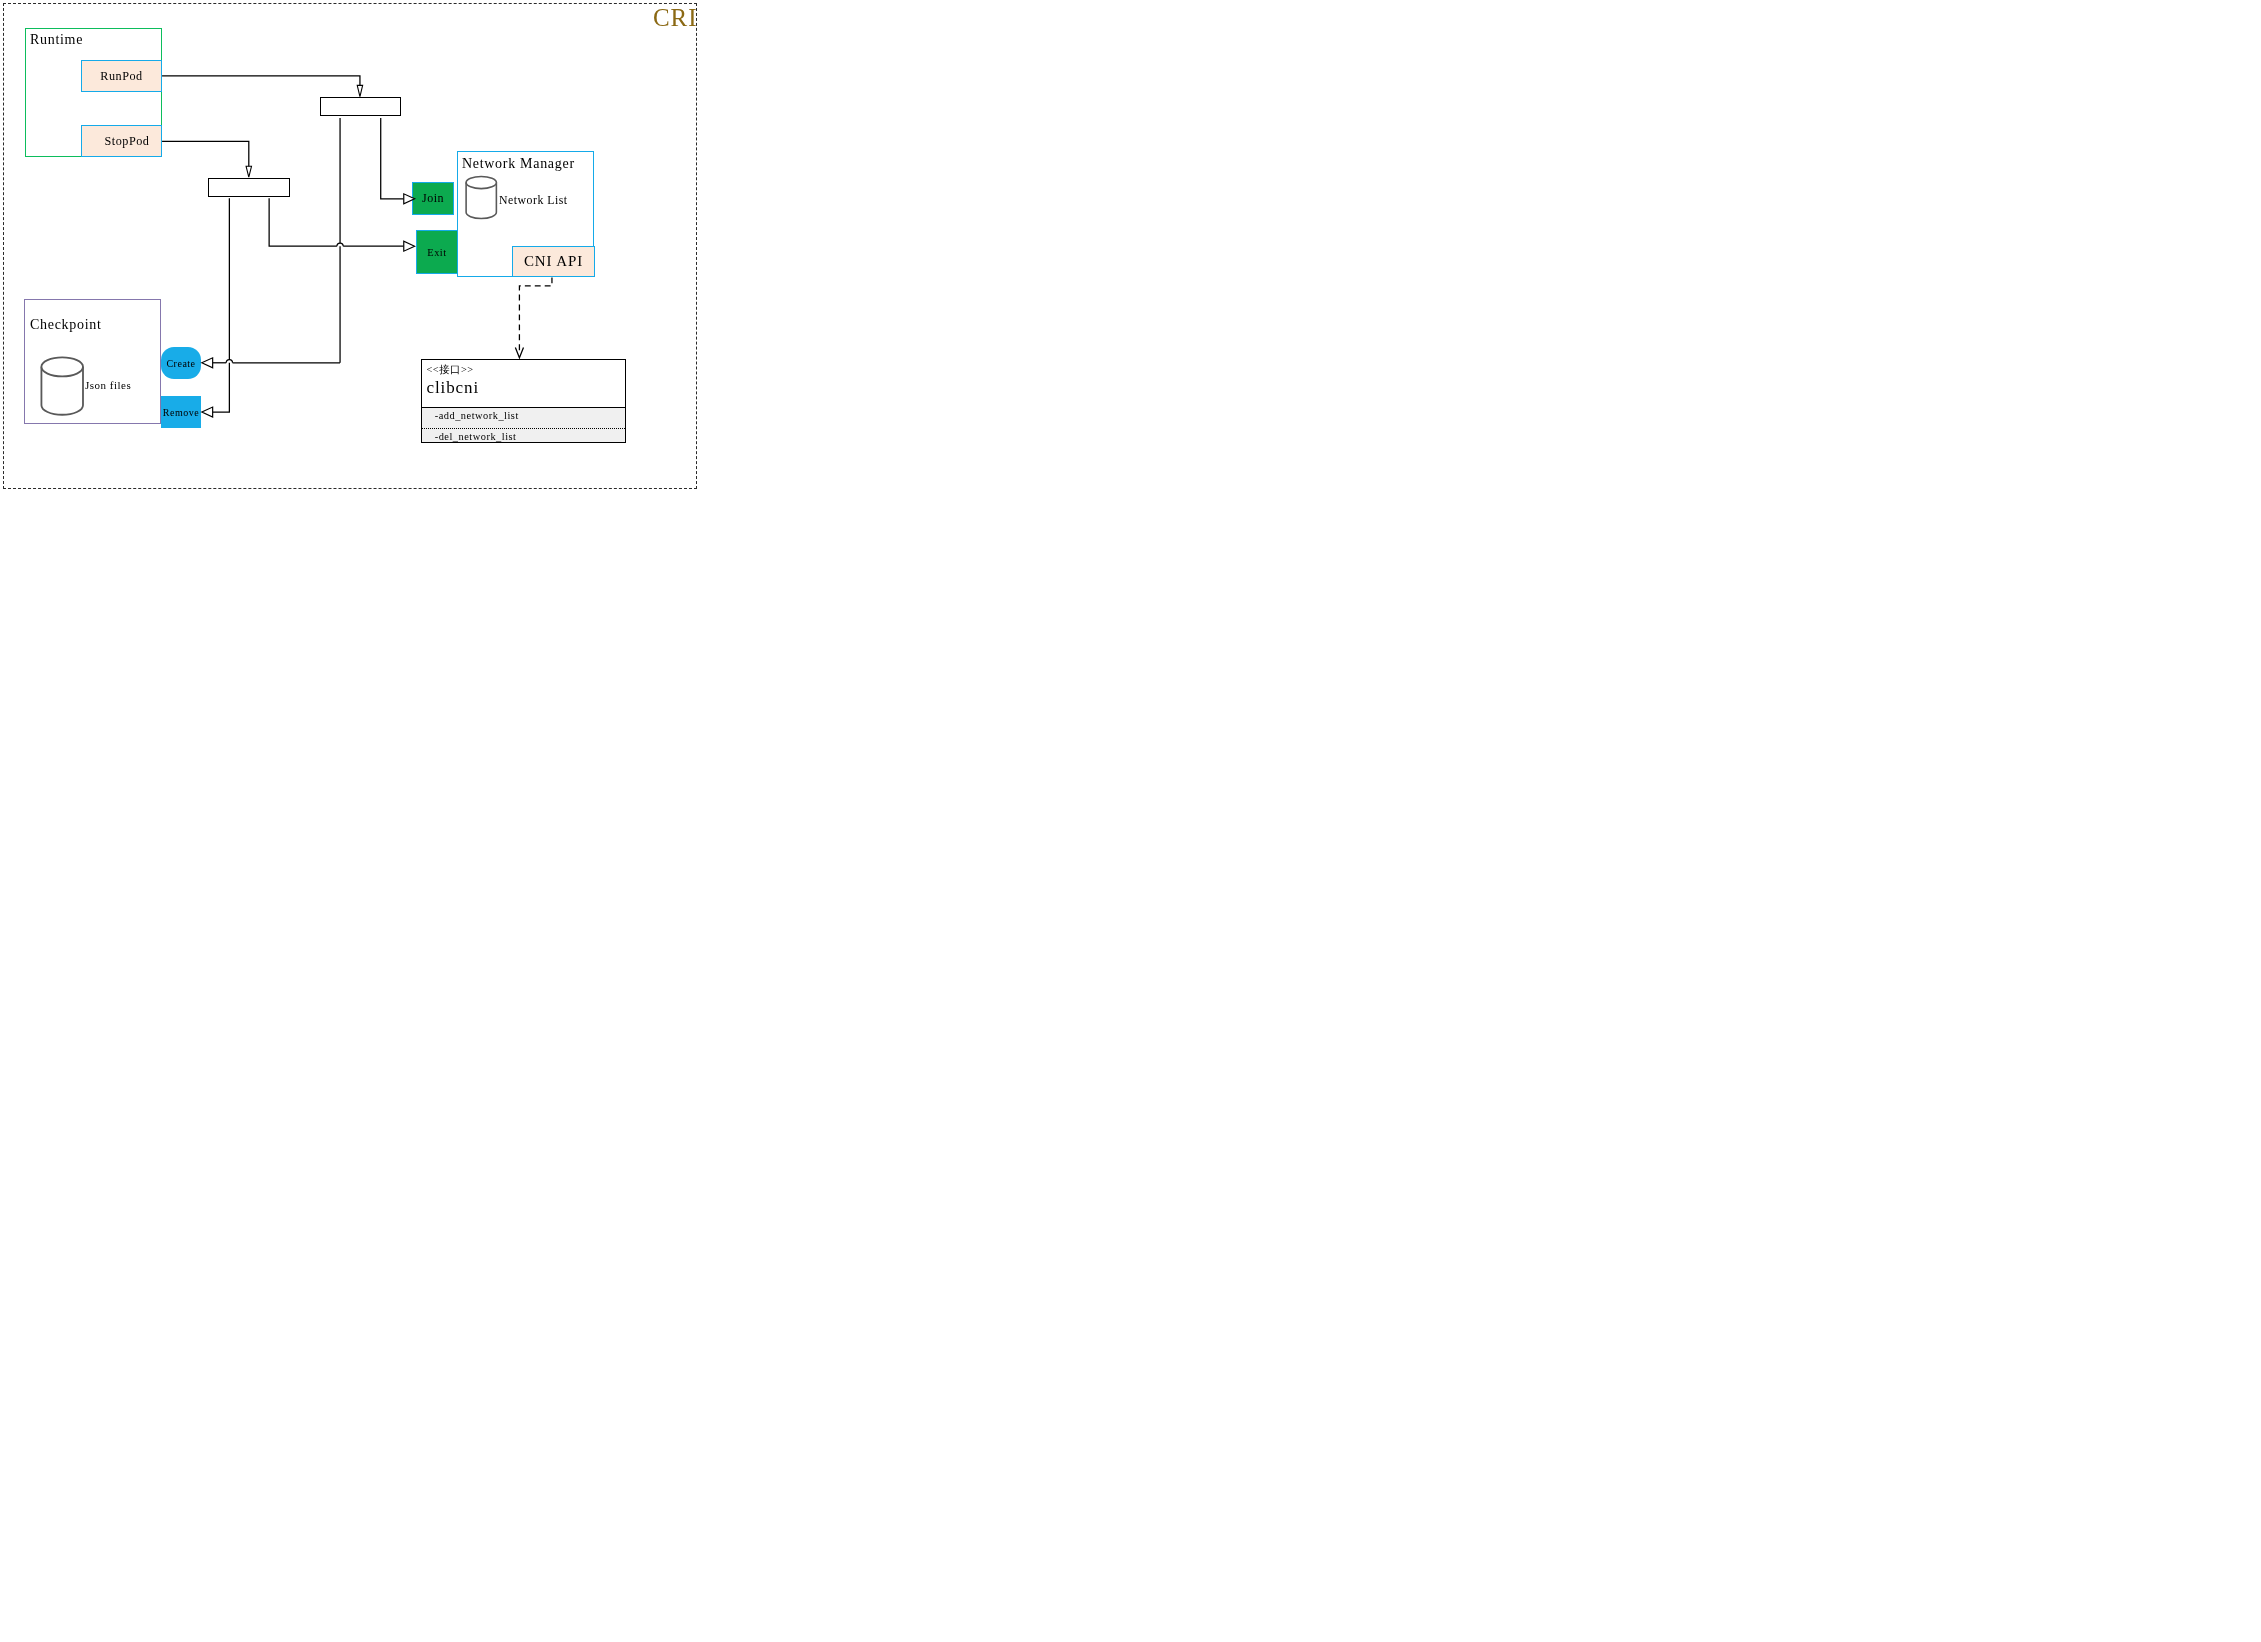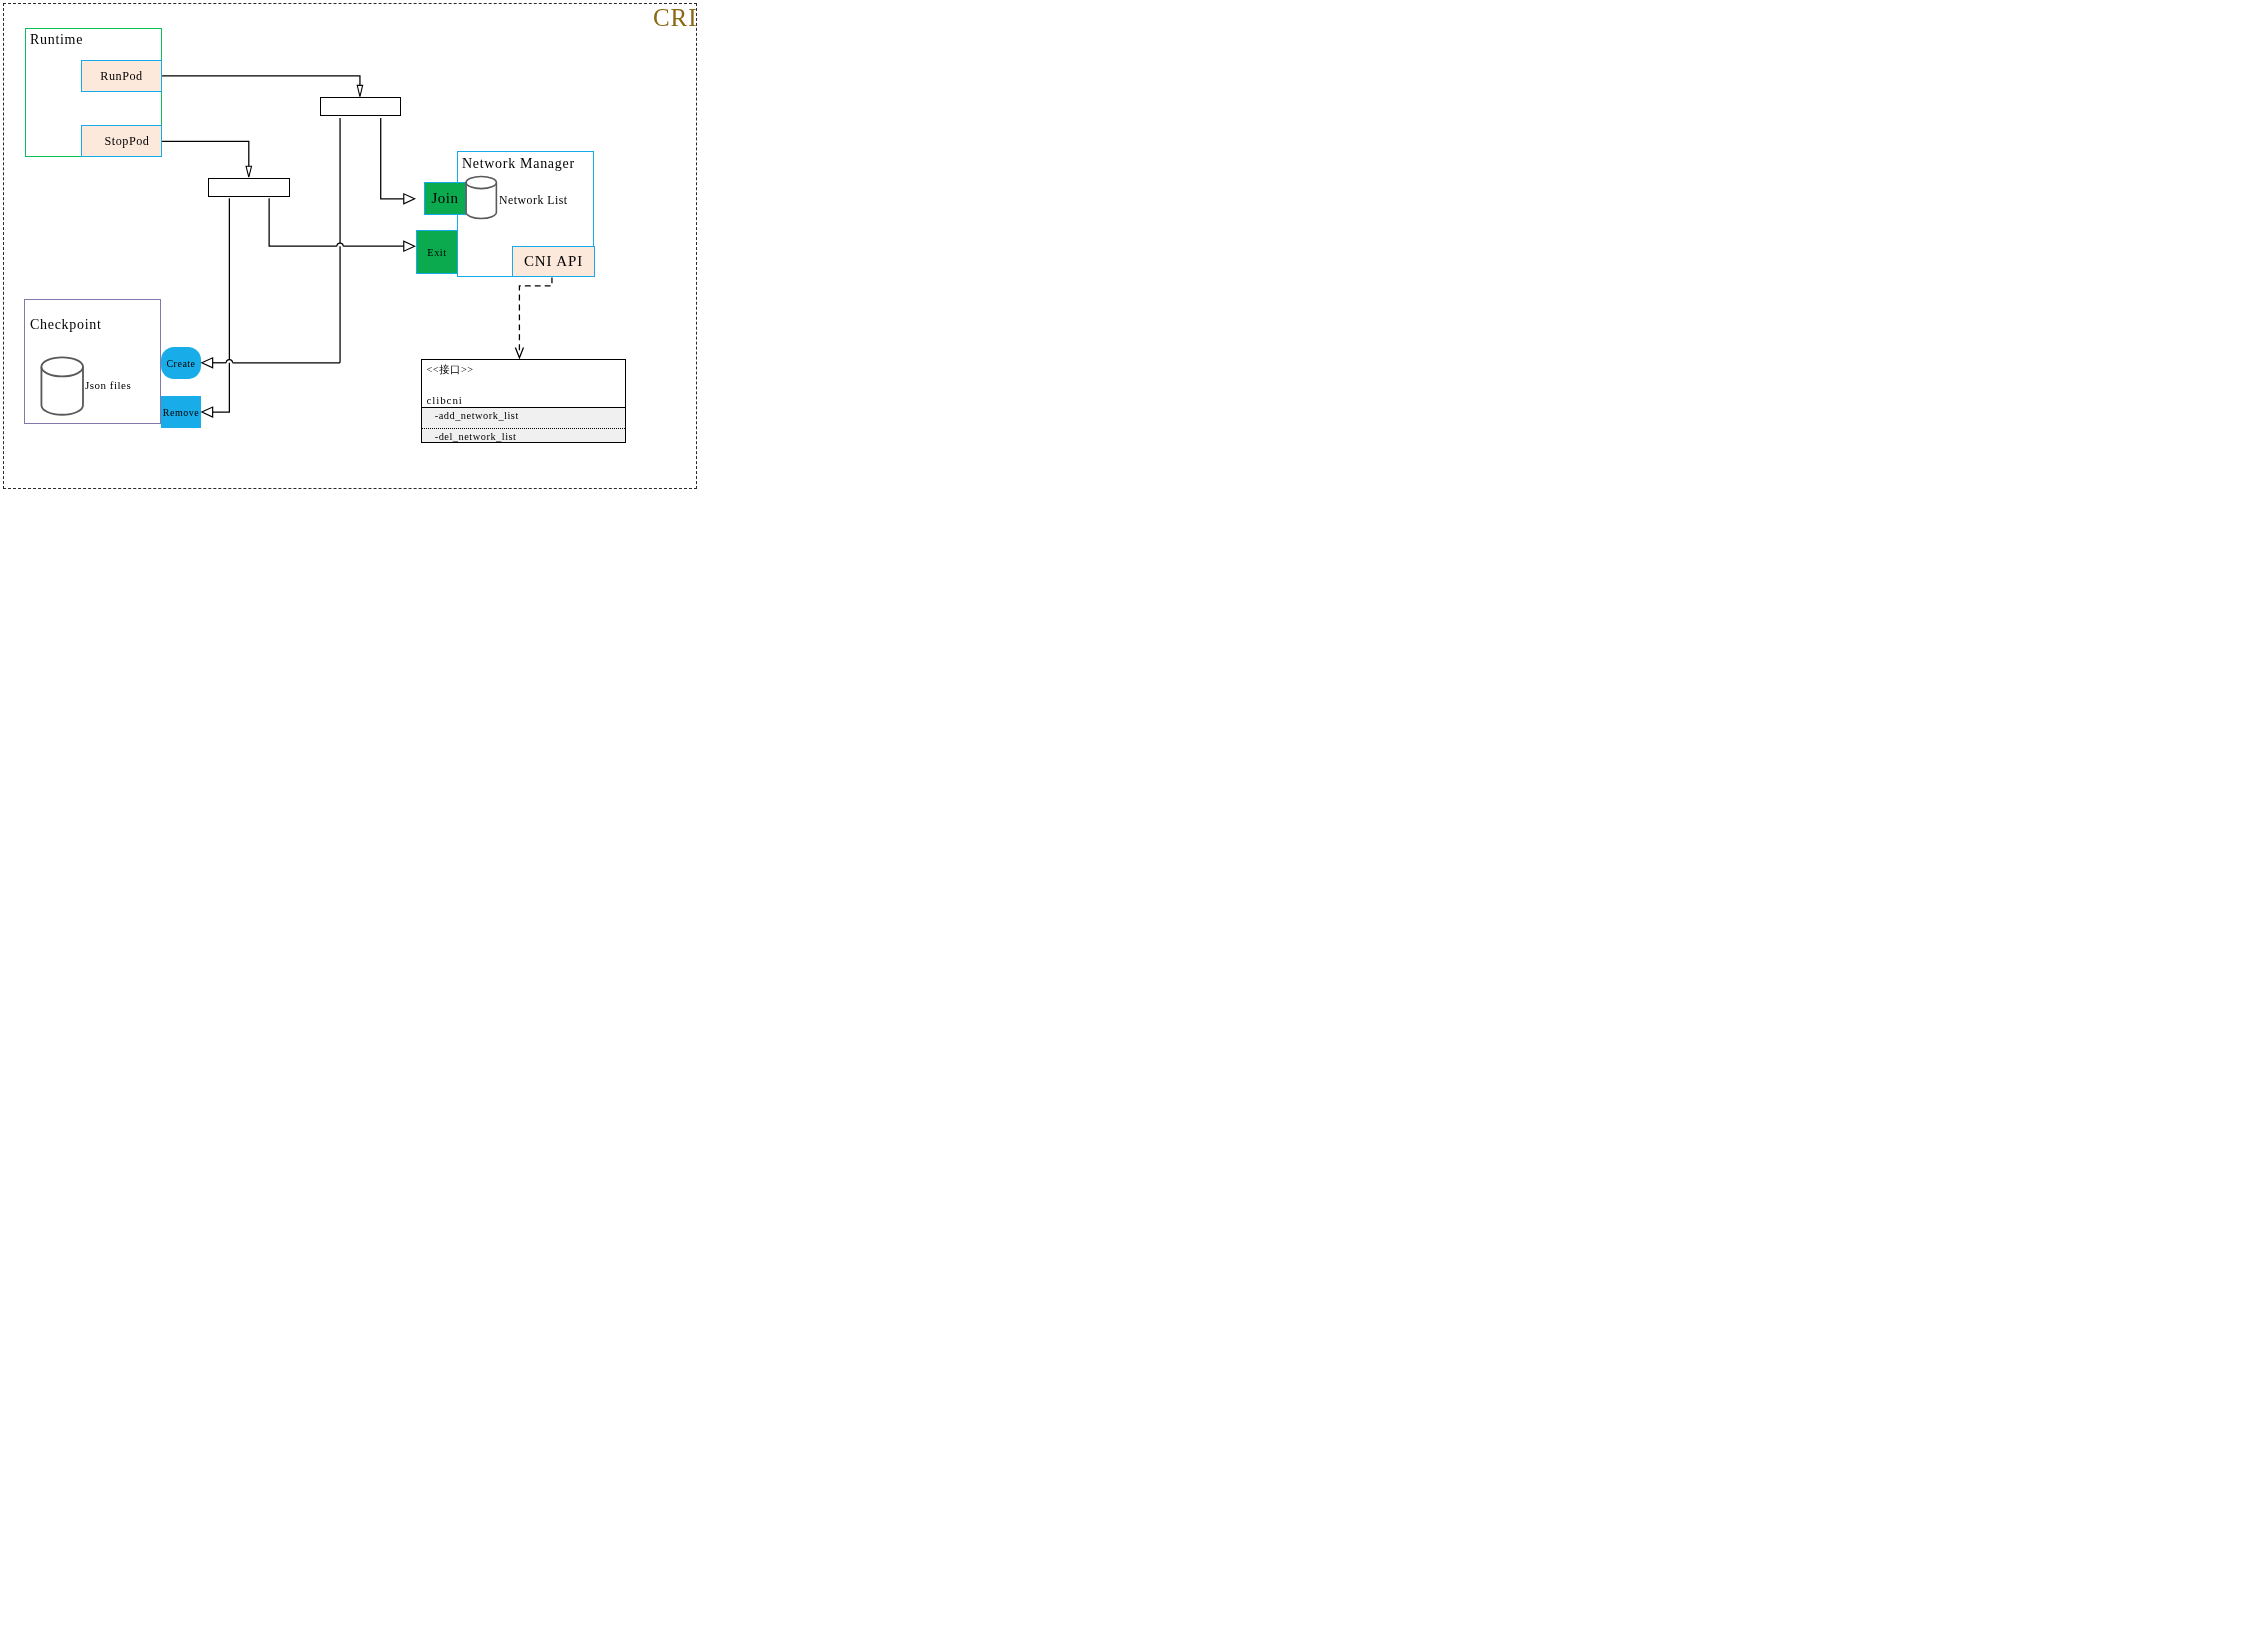--- a/index.html
+++ b/index.html
@@ -13,30 +13,30 @@
   #runtime-box{left:25px;top:28px;width:137px;height:129px;border:0.9px solid var(--green_border);}
   #runtime-label{left:30px;top:32px;}
   #runpod-chip{left:81px;top:60px;width:81px;height:32px;background:var(--peach);border:0.9px solid var(--blue_border);font-size:12.2px;}
   #stoppod-chip{left:81px;top:125px;width:81px;height:32px;background:var(--peach);border:0.9px solid var(--blue_border);font-size:12.2px;padding-left:11px;}
   #relay1{left:320px;top:97px;width:81px;height:19.4px;border:1.4px solid #000;background:#fff;}
   #relay2{left:208px;top:178px;width:82px;height:19.4px;border:1.4px solid #000;background:#fff;}
   #nm-box{left:457px;top:151px;width:137px;height:126px;border:0.9px solid var(--blue_border);}
   #nm-label{left:462px;top:156px;}
   #network-list-label{left:499px;top:193px;font-size:11.8px;letter-spacing:0.5px;white-space:nowrap;position:absolute;}
   #cni-chip{left:512px;top:246px;width:83px;height:31px;background:var(--peach);border:0.9px solid var(--blue_border);font-size:15px;letter-spacing:0.9px;}
-  #join-chip{left:424px;top:182px;width:42px;height:33px;background:var(--green_fill);border:0.5px solid var(--blue_border);font-size:15px;}
+  #join-chip{left:412px;top:182px;width:42px;height:33px;background:var(--green_fill);border:0.5px solid var(--blue_border);font-size:12px;}
   #exit-chip{left:416px;top:230px;width:42px;height:44px;background:var(--green_fill);border:0.5px solid var(--blue_border);font-size:10.4px;}
   #checkpoint-box{left:24.4px;top:299px;width:137px;height:125px;border:0.9px solid var(--purple);}
   #checkpoint-label{left:30px;top:317px;text-align:right;}
   #json-files-label{left:85px;top:379px;font-size:11px;letter-spacing:0.5px;white-space:nowrap;position:absolute;}
   #create-chip{left:161px;top:347px;width:40px;height:32px;background:var(--cyan_fill);font-size:10px;border-radius:13px;}
   #remove-chip{left:161px;top:396px;width:40px;height:32px;background:var(--cyan_fill);font-size:10px;}
   #clibcni-box{left:421px;top:359px;width:205px;height:84px;border:1.1px solid #000;}
   #clibcni-stereotype{position:absolute;left:4.5px;top:2.7px;font-size:10.4px;letter-spacing:0.5px;}
-  #clibcni-name{position:absolute;left:4.5px;top:34px;font-size:11px;letter-spacing:0.9px;}
+  #clibcni-name{position:absolute;left:4.5px;top:18px;font-size:17px;letter-spacing:0.9px;}
   #clibcni-members{position:absolute;left:0;right:0;top:47px;bottom:0;background:var(--panel_gray);border-top:1.4px solid #000;}
   .member{position:absolute;left:12.7px;font-size:10.4px;letter-spacing:0.5px;white-space:nowrap;}
   #member-add{top:2px;}
   #member-divider{position:absolute;left:0;right:0;top:20px;border-top:1.4px dotted #000;}
   #member-del{top:22.6px;}
   #cri-title{position:absolute;left:653px;top:3.6px;font-size:25px;letter-spacing:0.9px;color:var(--gold);}
   svg.overlay{position:absolute;left:0;top:0;pointer-events:none;}
 </style>
 </head>
 <body>

